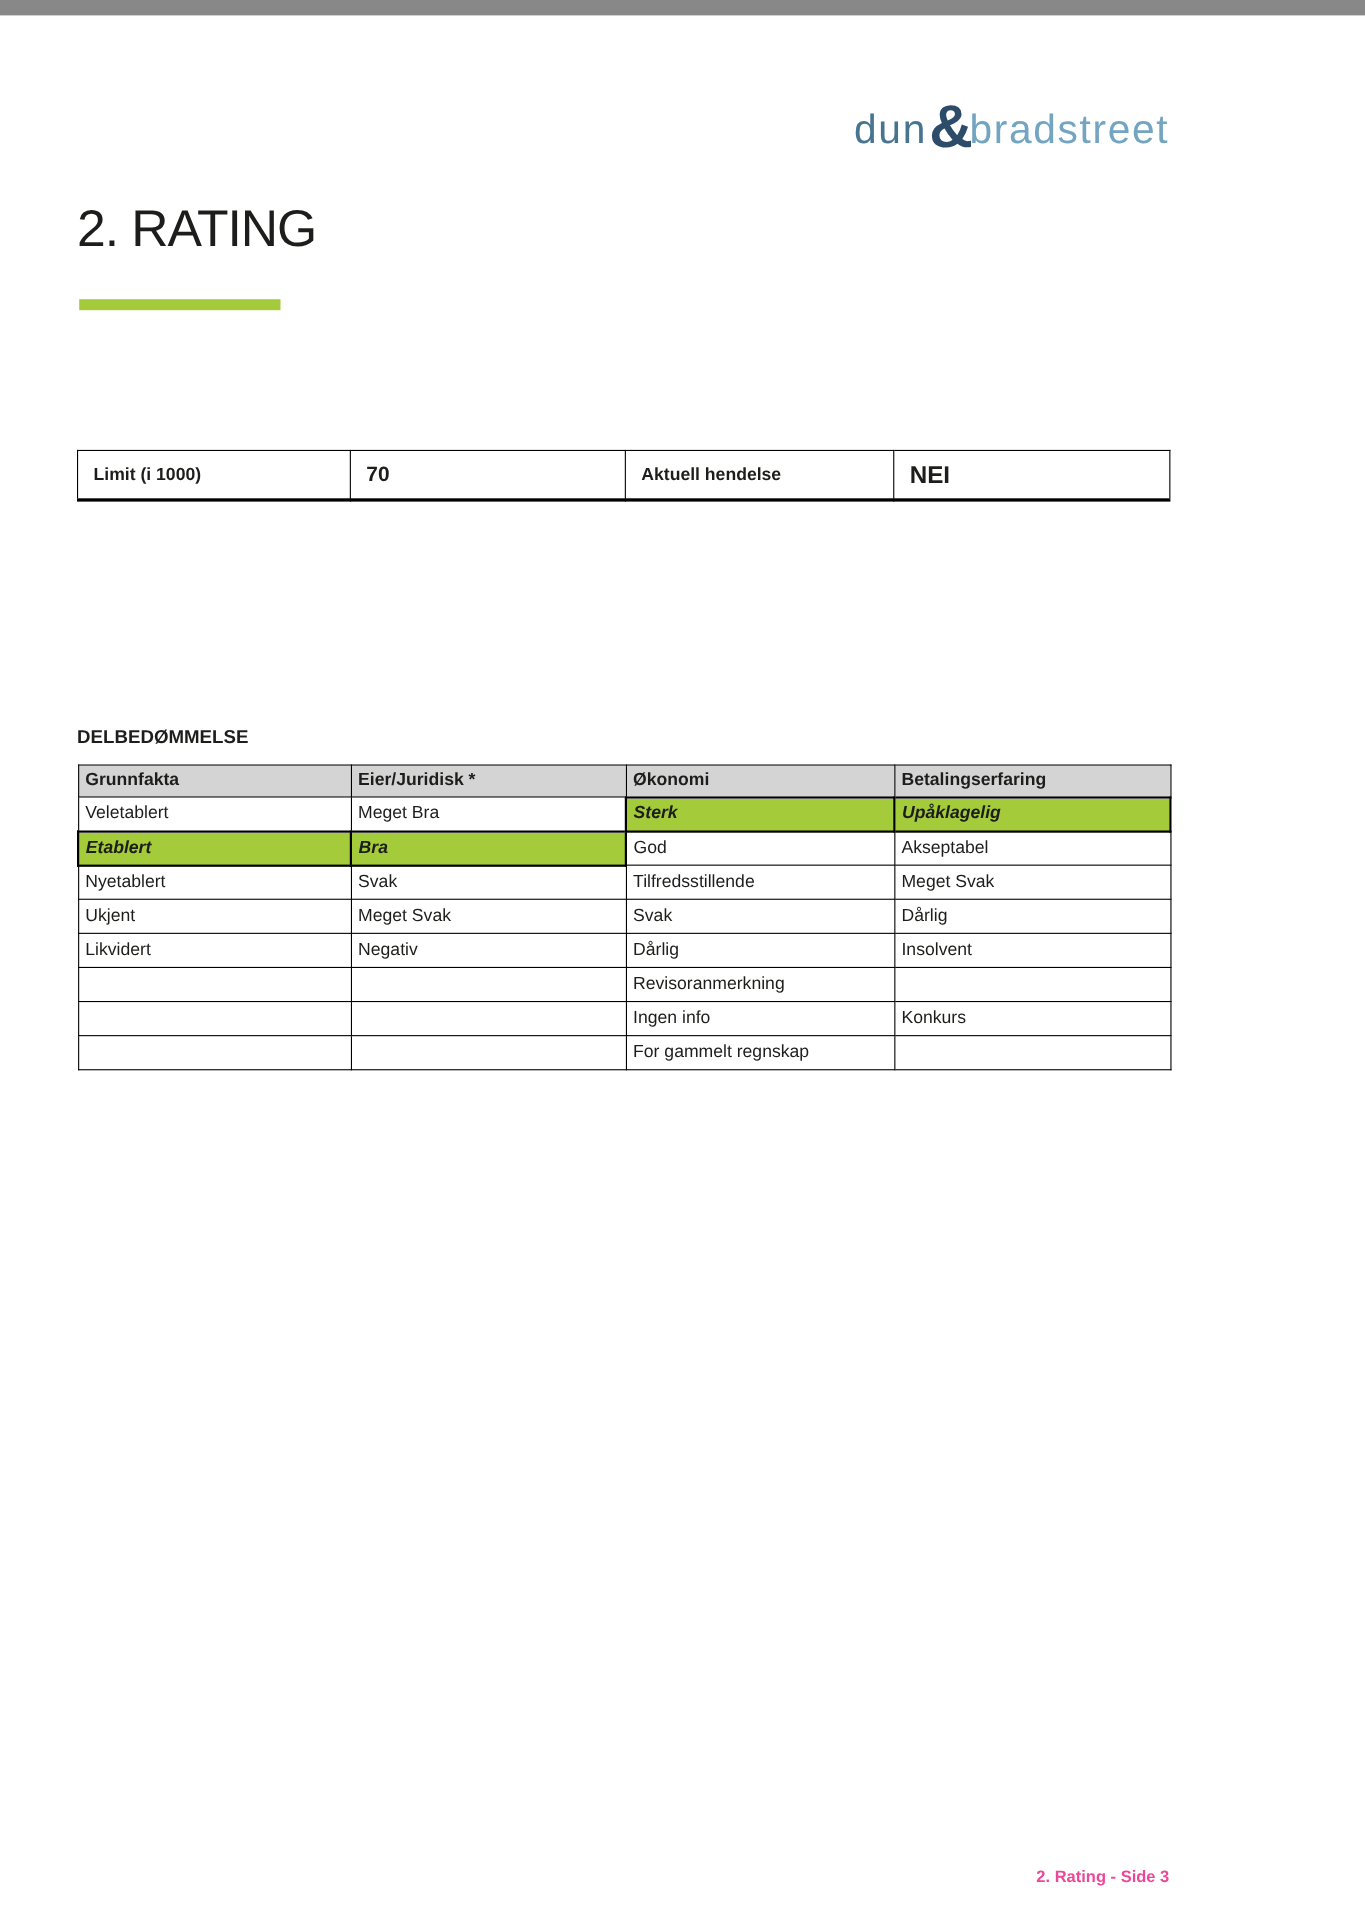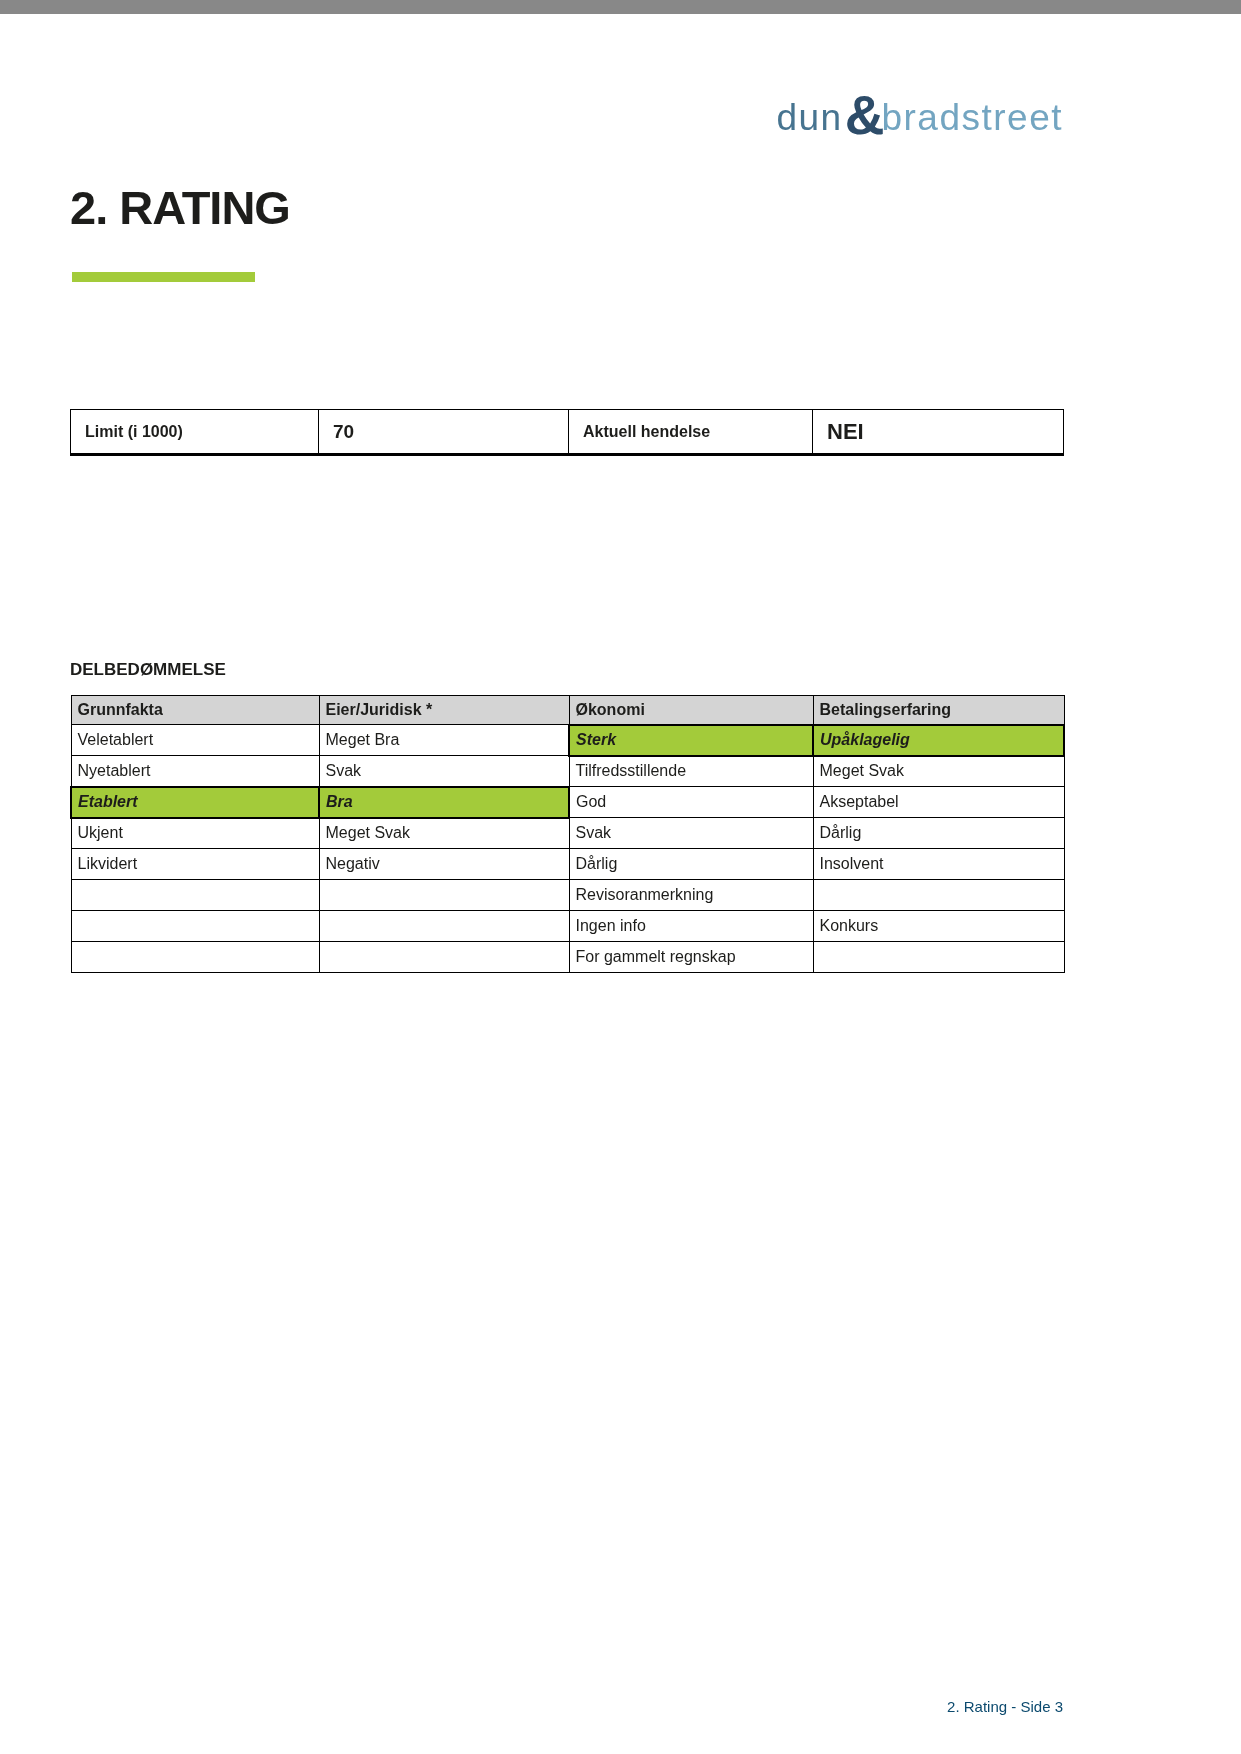--- a/index.html
+++ b/index.html
@@ -20,21 +20,21 @@
     display:flex; align-items:baseline;
     line-height:1;
   }
   .logo .dun        { font-size:37px; font-weight:500; letter-spacing:1.5px; color:var(--logo-dun); }
   .logo .amp        { font-size:55px; font-weight:600; color:var(--logo-amp); margin:0 -3px 0 2px; position:relative; top:4px; }
   .logo .bradstreet { font-size:37px; font-weight:500; letter-spacing:1.5px; color:var(--logo-bradstreet); }
 
   
   .title {
     position:absolute; left:70px; top:166px;
-    font-size:47px; font-weight:700; letter-spacing:-1px;
+    font-size:47px; font-weight:400; letter-spacing:-1px;
     color:#1d1d1b;
   }
   .green-bar {
     position:absolute; left:72px; top:258px;
     width:183px; height:10px;
     background:var(--accent-green);
   }
 
   
   table { border-collapse:collapse; table-layout:fixed; }
@@ -81,21 +81,21 @@
   .delb-table td.hl {
     background:var(--accent-green);
     font-weight:700;
     border-width:2px;
     font-style:italic;
   }
 
   
   .footer {
     position:absolute; top:1684px; right:178px;
-    font-size:15px; color:#0c4a6e;
+    font-size:15px; color:#ec4899;font-weight:bold;
   }
 </style>
 </head>
 <body>
 
 <div class="page">
 
   <div class="logo">
     <span class="dun">dun</span>
     <span class="amp">&amp;</span>
@@ -138,30 +138,30 @@
       <th>Økonomi</th>
       <th>Betalingserfaring</th>
     </tr>
     <tr>
       <td>Veletablert</td>
       <td>Meget Bra</td>
       <td class="hl">Sterk</td>
       <td class="hl">Upåklagelig</td>
     </tr>
     <tr>
+      <td class="hl">Etablert</td>
+      <td class="hl">Bra</td>
+      <td>God</td>
+      <td>Akseptabel</td>
+    </tr>
+    <tr>
       <td>Nyetablert</td>
       <td>Svak</td>
       <td>Tilfredsstillende</td>
       <td>Meget Svak</td>
-    </tr>
-    <tr>
-      <td class="hl">Etablert</td>
-      <td class="hl">Bra</td>
-      <td>God</td>
-      <td>Akseptabel</td>
     </tr>
     <tr>
       <td>Ukjent</td>
       <td>Meget Svak</td>
       <td>Svak</td>
       <td>Dårlig</td>
     </tr>
     <tr>
       <td>Likvidert</td>
       <td>Negativ</td>

